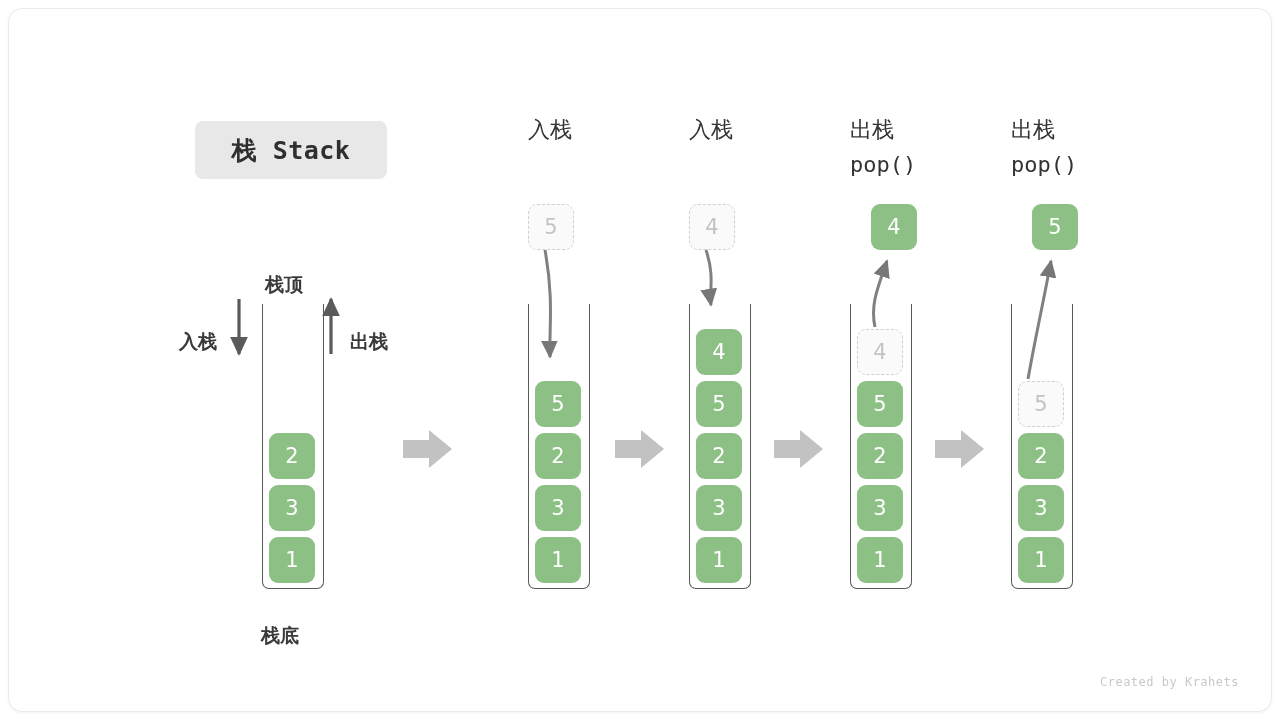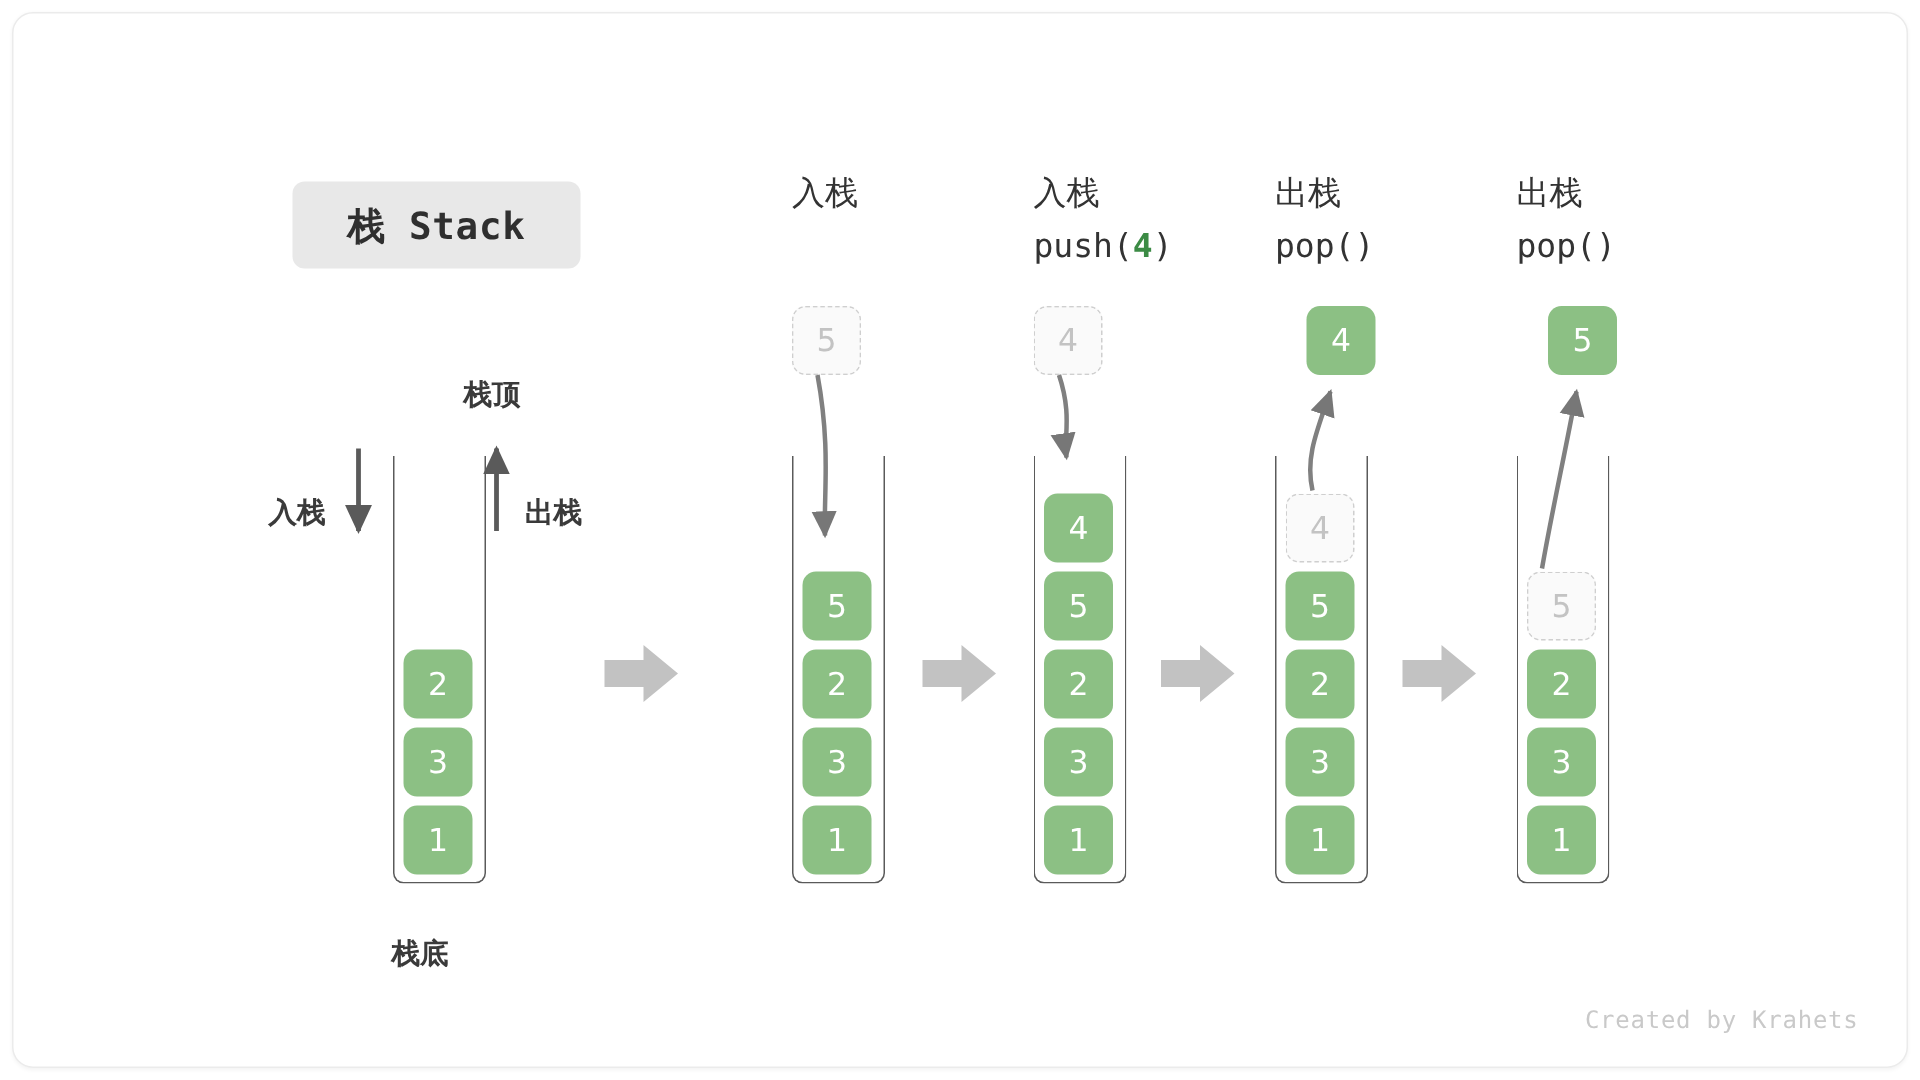--- a/index.html
+++ b/index.html
@@ -131,36 +131,36 @@
     height: 704px;
     pointer-events: none;
   }
 
   
   #footer {
     position: absolute;
     right: 32px;
     bottom: 22px;
     font-family: "DejaVu Sans Mono", "Liberation Mono", monospace;
-    font-size: 16px;
+    font-size: 12px;
     color: #c9c9c9;
     letter-spacing: 0.5px;
     white-space: nowrap;
   }
 </style>
 </head>
 <body>
 
 <div id="card">
 
   <div id="title-badge">
     <span class="t">栈 Stack</span>
   </div>
 
-  <div class="cn-label" style="left:256px; top:241px;margin-left:44px;">栈顶</div>
+  <div class="cn-label" style="left:256px; top:263px;">栈顶</div>
   <div class="cn-label" style="left:252px; top:614px;">栈底</div>
   <div class="cn-label" style="left:170px; top:320px;">入栈</div>
   <div class="cn-label" style="left:341px; top:320px;">出栈</div>
 
   <div class="stack" style="left:253px; top:295px; height:285px;"></div>
   <div class="cell solid" style="left:260px; top:424px;">2</div>
   <div class="cell solid" style="left:260px; top:476px;">3</div>
   <div class="cell solid" style="left:260px; top:528px;">1</div>
 
   <div class="col-head" style="left:519px; top:103px;">
@@ -168,21 +168,20 @@
   </div>
   <div class="cell ghost" style="left:519px; top:195px;">5</div>
   <div class="stack" style="left:519px; top:295px; height:285px;"></div>
   <div class="cell solid" style="left:526px; top:372px;">5</div>
   <div class="cell solid" style="left:526px; top:424px;">2</div>
   <div class="cell solid" style="left:526px; top:476px;">3</div>
   <div class="cell solid" style="left:526px; top:528px;">1</div>
 
   <div class="col-head" style="left:680px; top:103px;">
     <div class="line1">入栈</div>
-    <div class="line2"><span>push(</span><span class="arg">4</span><span>)</span></div>
   </div>
   <div class="cell ghost" style="left:680px; top:195px;">4</div>
   <div class="stack" style="left:680px; top:295px; height:285px;"></div>
   <div class="cell solid" style="left:687px; top:320px;">4</div>
   <div class="cell solid" style="left:687px; top:372px;">5</div>
   <div class="cell solid" style="left:687px; top:424px;">2</div>
   <div class="cell solid" style="left:687px; top:476px;">3</div>
   <div class="cell solid" style="left:687px; top:528px;">1</div>
 
   <div class="col-head" style="left:841px; top:103px;">

